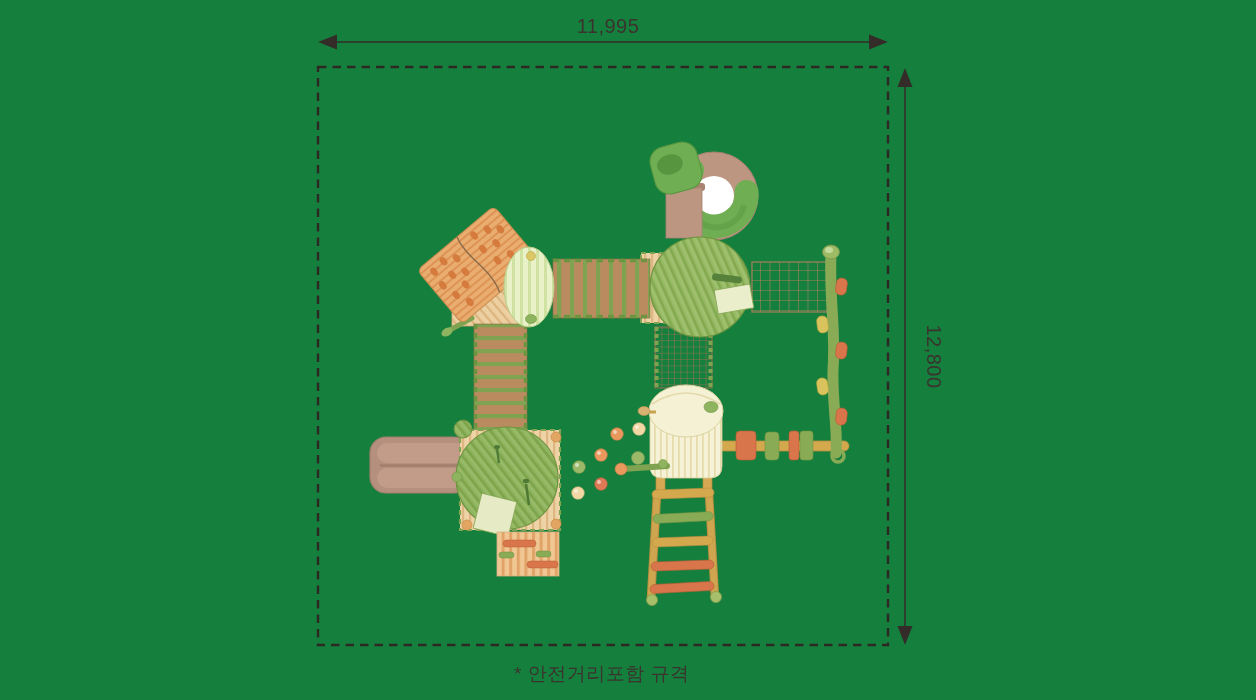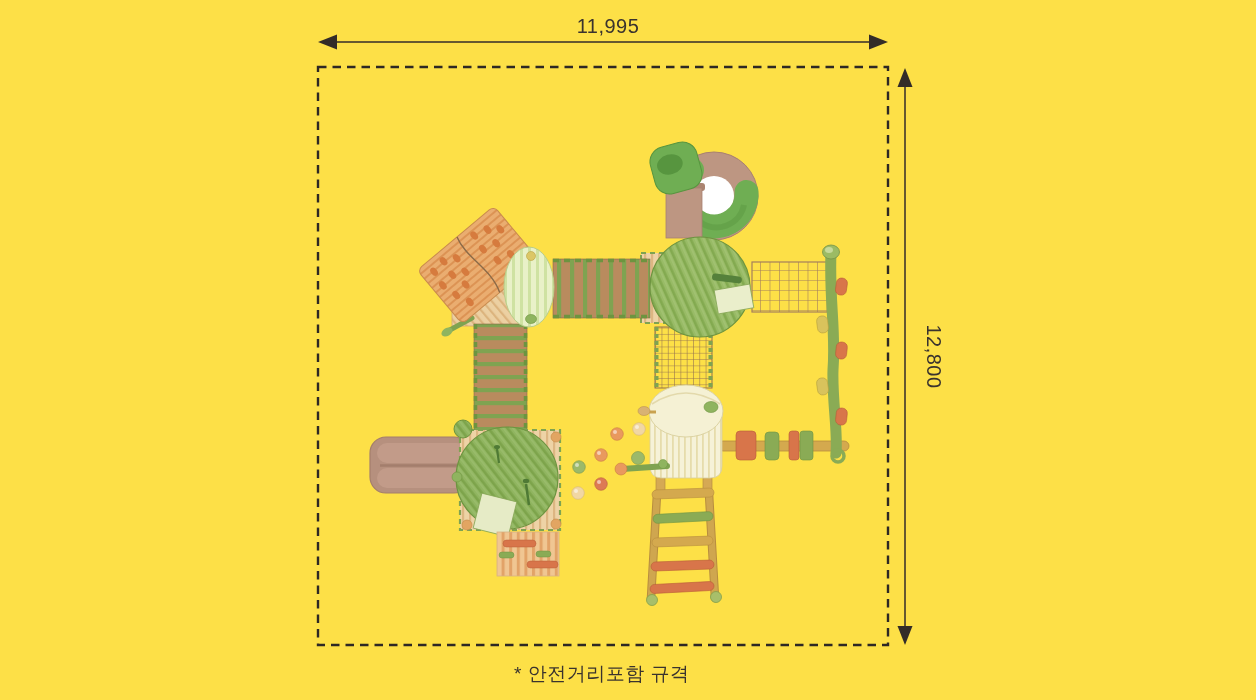--- a/index.html
+++ b/index.html
@@ -1,16 +1,16 @@
 <!DOCTYPE html>
 <html><head>
 <meta charset="utf-8">
 <style>
   html,body{margin:0;padding:0;background:#ffffff;}
-  .stage{position:relative;width:1256px;height:700px;background:#fde047;overflow:hidden;
+  .stage{position:relative;width:1256px;height:700px;background:#15803d;overflow:hidden;
          font-family:"Liberation Sans","DejaVu Sans",sans-serif;}
   .stage svg{position:absolute;left:0;top:0;}
   text{fill:#3a332e;}
   .dim-label{font-size:20px;letter-spacing:0.5px;}
   .caption-label{font-size:19px;letter-spacing:0.5px;}
 </style>
 </head>
 <body>
 
 <div class="stage">

